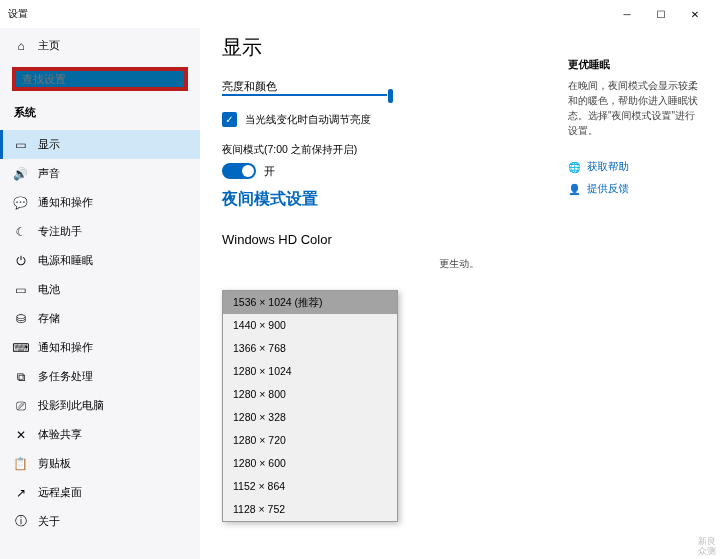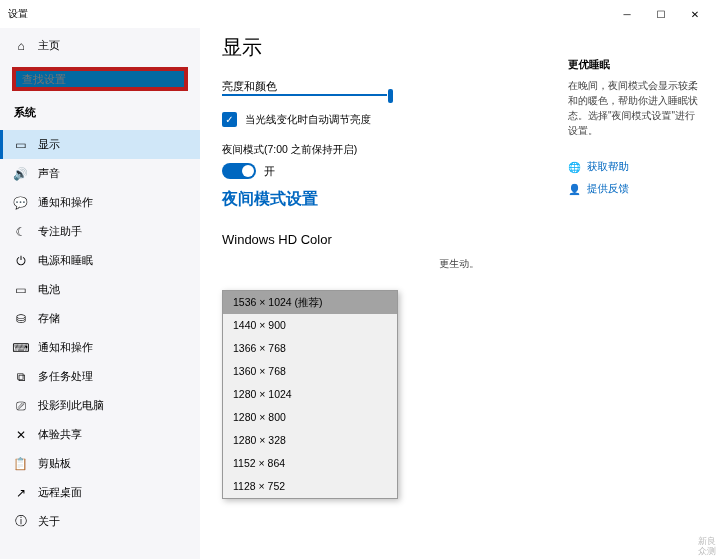--- a/index.html
+++ b/index.html
@@ -149,24 +149,25 @@
       <div class="hd-title">Windows HD Color</div>
       <div class="hd-desc">
         <span style="visibility:hidden">让支持 HDR 的视频、游戏和应用的画面更明亮、</span><span>更生动。</span>
       </div>
     </div>
 
     <div class="dropdown" id="dropdown">
         <div class="dd-item sel">1536 × 1024 (推荐)</div>
         <div class="dd-item">1440 × 900</div>
         <div class="dd-item">1366 × 768</div>
-        <div class="dd-item">1360 × 768</div>
         <div class="dd-item">1280 × 1024</div>
         <div class="dd-item">1280 × 800</div>
         <div class="dd-item">1280 × 328</div>
+        <div class="dd-item">1280 × 720</div>
+        <div class="dd-item">1280 × 600</div>
         <div class="dd-item">1152 × 864</div>
         <div class="dd-item">1128 × 752</div>
       </div>
 
     <div class="aside">
       <div class="aside-title">更优睡眠</div>
       <div class="aside-text">在晚间，夜间模式会显示较柔和的暖色，帮助你进入睡眠状态。选择"夜间模式设置"进行设置。</div>
       <div class="aside-link">
         <span>🌐</span>
         <span>获取帮助</span>

